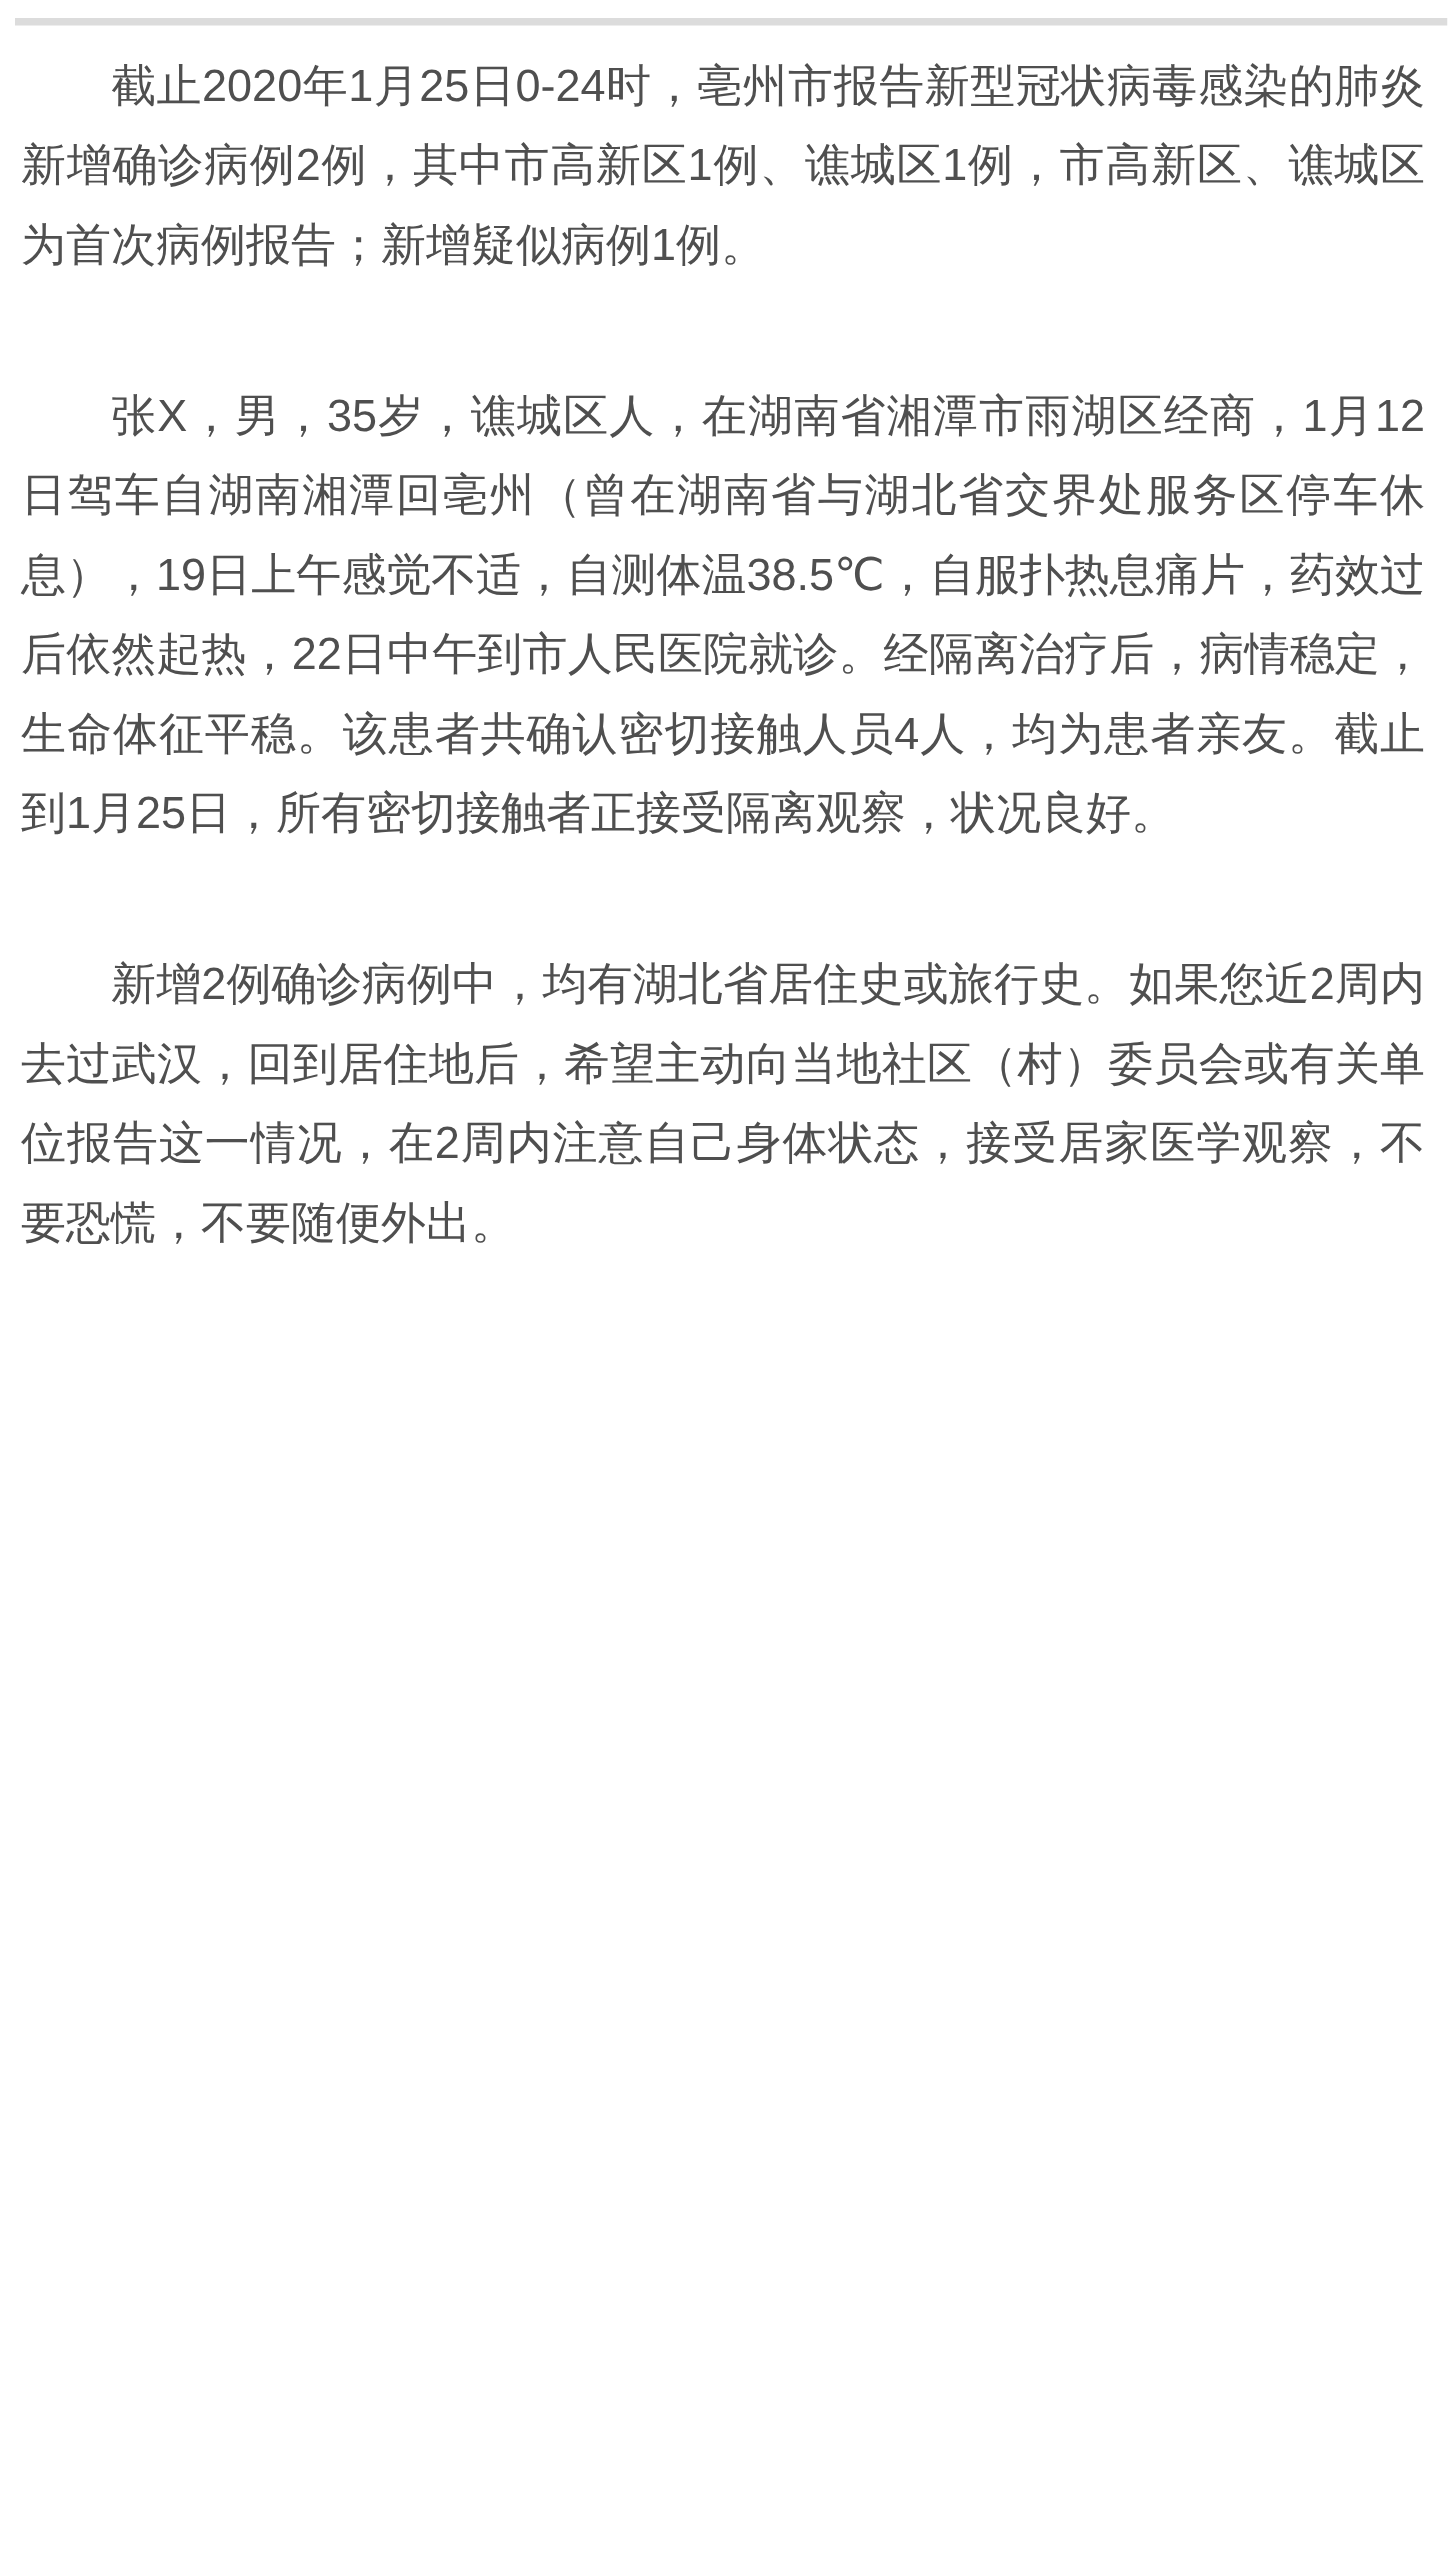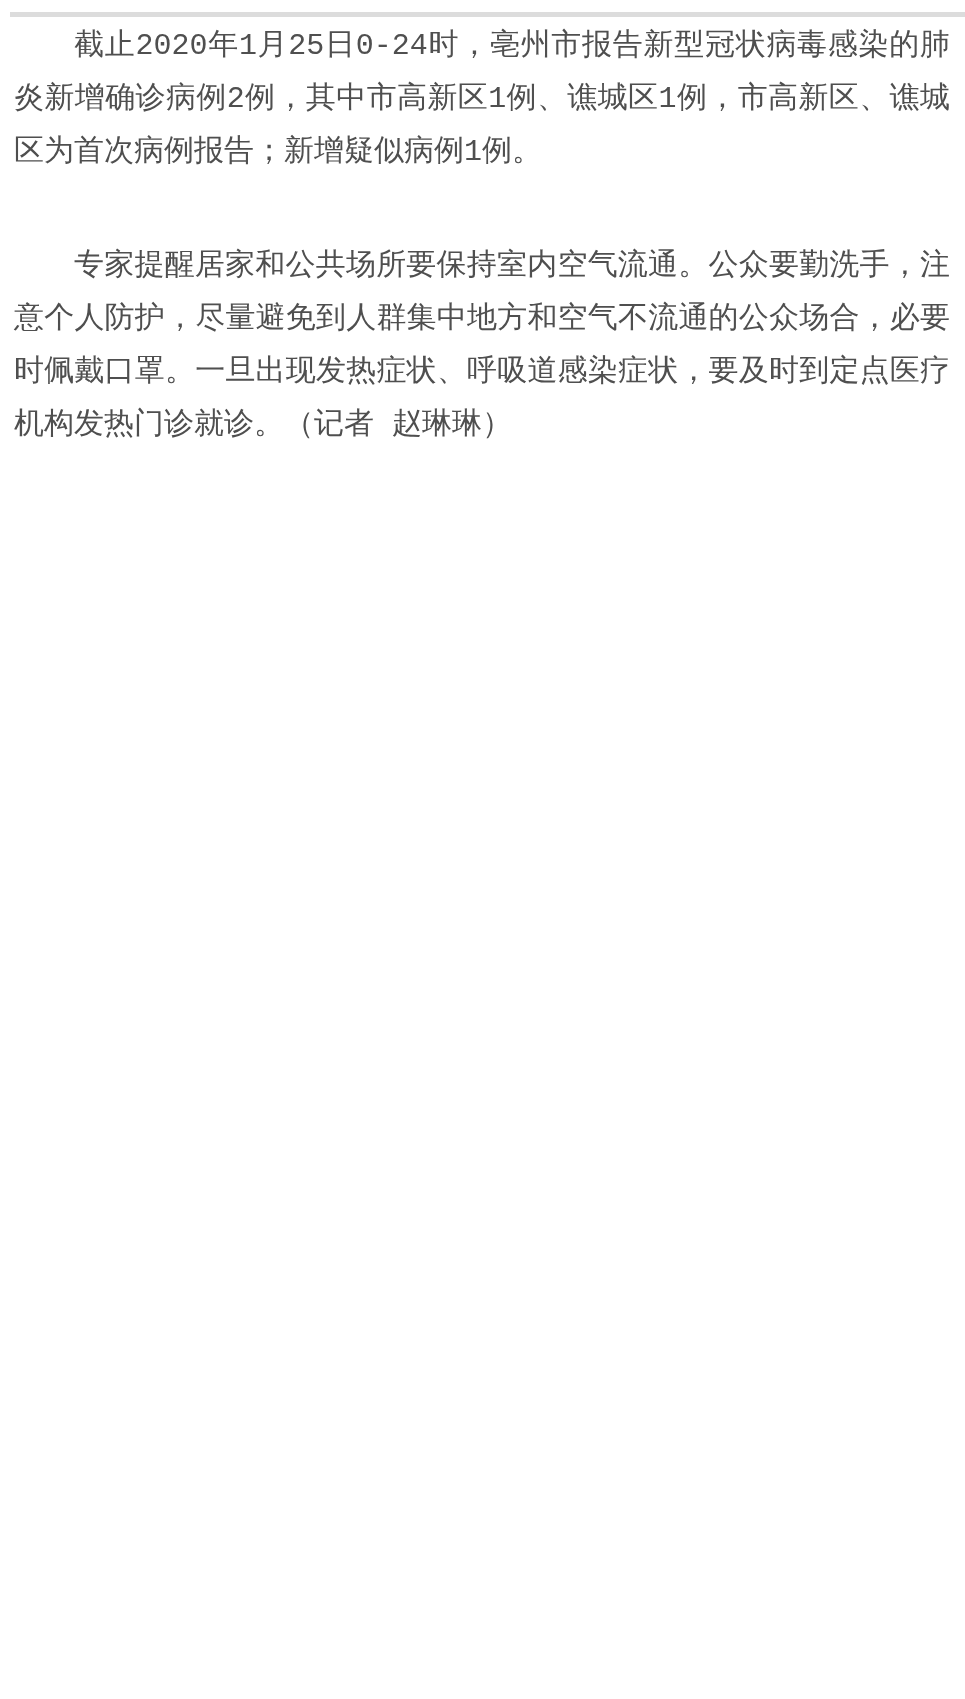--- a/index.html
+++ b/index.html
@@ -20,22 +20,21 @@
     right: 0;
     top: 12px;
     height: 5px;
     background: #dcdcdc;
   }
   .article {
     position: absolute;
     top: 0;
     left: 14px;
     right: 15px;
-    padding-top: 20px;
-    font-family: Liberation Mono, monospace;
+    padding-top: 31px;
   }
   .para {
     margin: 0 0 61px 0;
     font-size: 30px;
     line-height: 53px;
     color: #4f4f4f;
     text-align: justify;
     text-justify: inter-ideograph;
     text-indent: 2em;
     word-break: break-all;
@@ -49,18 +48,19 @@
   }
 </style>
 </head>
 <body>
 
 <div class="top-divider"></div>
 
 <div class="article">
   <p class="para">截止2020年1月25日0-24时，亳州市报告新型冠状病毒感染的肺炎新增确诊病例2例，其中市高新区1例、谯城区1例，市高新区、谯城区为首次病例报告；新增疑似病例1例。</p>
 
+  <p class="para">张X，男，35岁，谯城区人，在湖南省湘潭市雨湖区经商，1月12日驾车自湖南湘潭回亳州（曾在湖南省与湖北省交界处服务区停车休息），19日上午感觉不适，自测体温38.5℃，自服扑热息痛片，药效过后依然起热，22日中午到市人民医院就诊。经隔离治疗后，病情稳定，生命体征平稳。该患者共确认密切接触人员4人，均为患者亲友。截止到1月25日，所有密切接触者正接受隔离观察，状况良好。</p>
 
 
 
+  <p class="para">新增2例确诊病例中，均有湖北省居住史或旅行史。如果您近2周内去过武汉，回到居住地后，希望主动向当地社区（村）委员会或有关单位报告这一情况，在2周内注意自己身体状态，接受居家医学观察，不要恐慌，不要随便外出。</p>
 
-  <p class="para">专家提醒居家和公共场所要保持室内空气流通。公众要勤洗手，注意个人防护，尽量避免到人群集中地方和空气不流通的公众场合，必要时佩戴口罩。一旦出现发热症状、呼吸道感染症状，要及时到定点医疗机构发热门诊就诊。（记者 赵琳琳）</p>
 </div>
 
 </body></html>

